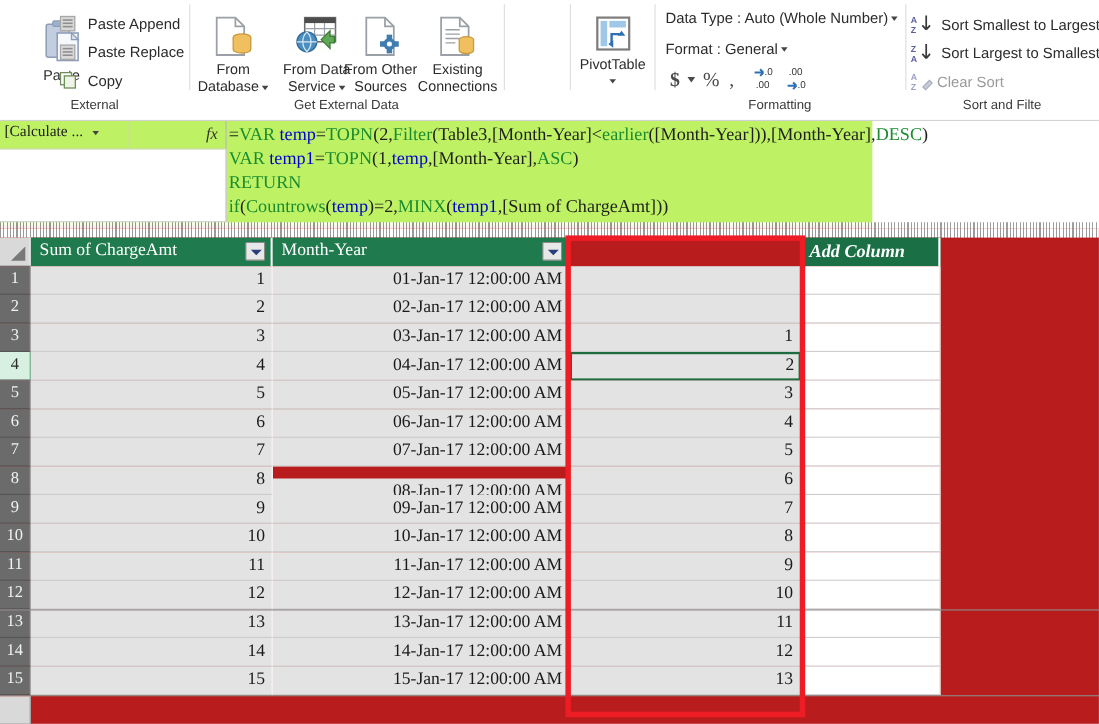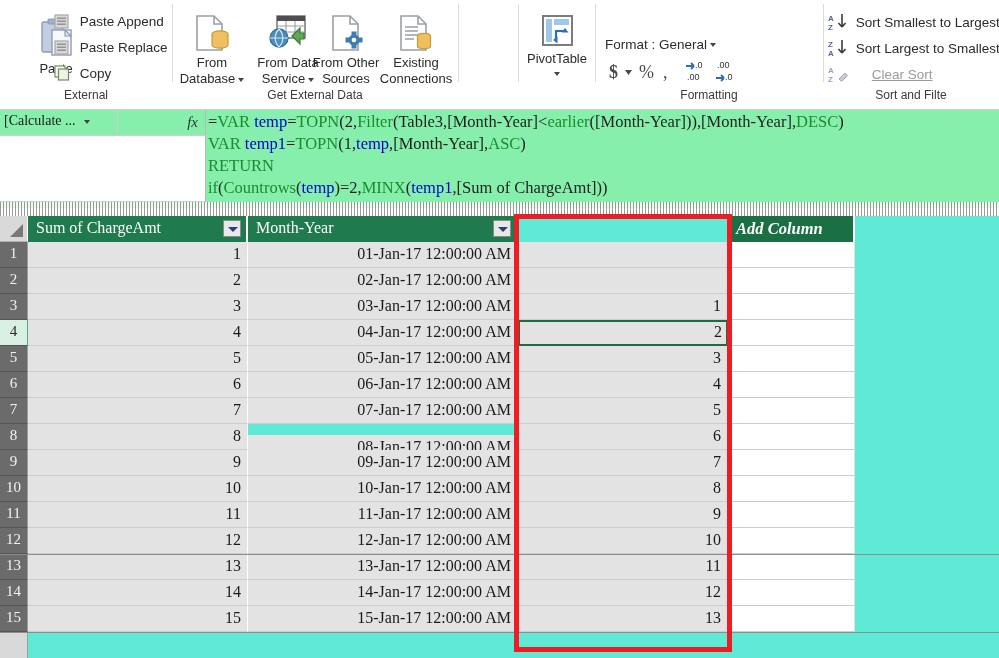--- a/index.html
+++ b/index.html
@@ -58,23 +58,23 @@
     border-left: 3.5px solid transparent;
     border-right: 3.5px solid transparent;
     border-top: 4px solid #444;
     vertical-align: middle;
     margin-left: 3px;
   }
 
   
   #fbar {
     position: absolute; left: 0; top: 110px;
-    width: 999px; height: 98px;
-    background: #86efac;
-    border-bottom: 1px solid #fca5a5;
+    width: 793px; height: 98px;
+    background: #bef264;
+    border-bottom: 3px solid #fca5a5;
   }
   #namebox {
     position: absolute; left: 0; top: 0;
     width: 118px; height: 26px;
     border-right: 1px solid #cfcfcf;
     border-bottom: 1px solid #cfcfcf;
     font-size: 14px; color: #1a1a1a;
     padding: 3px 4px 0 4px;
     white-space: nowrap; overflow: hidden;
     font-family: "Liberation Serif", serif;
@@ -115,21 +115,21 @@
     position: absolute; left: 0; top: 92px; width: 999px; height: 6px;
     background:
       repeating-linear-gradient(to right, #8d8d8d 0 1px, #ffffff 1px 3px);
     opacity: .85;
   }
 
   
   #grid {
     position: absolute; left: 0; top: 208px;
     width: 999px; height: 450px;
-    background: #5eead4;
+    background: #b91c1c;
   }
   #gridtop {
     position: absolute; left: 0; top: 0; width: 999px; height: 8px;
     background:
       repeating-linear-gradient(to right, #9a9a9a 0 1px, #ffffff 1px 3px);
   }
 
   #headrow {
     position: absolute; left: 0; top: 8px;
     width: 999px; height: 26px;
@@ -354,20 +354,23 @@
         <rect x="14" y="5" width="15" height="6" fill="#9fc7e8"></rect>
         <path d="M16 26 l0 -9 l9 0" fill="none" stroke="#2f6fb5" stroke-width="2.2"></path>
         <path d="M13 26 l4.5 -3.5 l0 7 z" fill="#2f6fb5"></path>
         <path d="M25 14 l3.5 4.5 l-7 0 z" fill="#2f6fb5"></path>
       </svg>
     </span>
     <span class="lbl" style="display:block; margin-top:38px;">PivotTable</span>
     <span class="caret" style="margin-top:6px; display:block; margin-left:auto; margin-right:auto;"></span>
   </div>
 
+  <div class="smallbtn" style="left:605px; top:9px;">
+    <span>Data Type : Auto (Whole Number)</span><span class="caret"></span>
+  </div>
   <div class="smallbtn" style="left:605px; top:37px;">
     <span>Format : General</span><span class="caret"></span>
   </div>
 
   <div class="ic" style="left:608px; top:60px;">
     <svg width="28" height="24" viewBox="0 0 28 24">
       <text x="1" y="18" font-family="Liberation Serif, serif" font-size="18" font-weight="bold" fill="#4a4a4a">$</text>
       <path d="M17 10 l7 0 l-3.5 5 z" fill="#4a4a4a"></path>
     </svg>
   </div>
@@ -421,21 +424,21 @@
   </div>
 
   <div class="smallbtn dim" style="left:828px; top:61px;">
     <span class="ic" style="position:relative; display:inline-block; width:20px; height:18px; top:4px;">
       <svg width="20" height="18" viewBox="0 0 20 18">
         <text x="0" y="8" font-family="Liberation Sans, sans-serif" font-size="8" font-weight="bold" fill="#9ba0c9">A</text>
         <text x="0" y="17" font-family="Liberation Sans, sans-serif" font-size="8" font-weight="bold" fill="#9ba0c9">Z</text>
         <path d="M11 14 l6 -6 l2.5 2.5 l-6 6 z" fill="#c9cbd6" stroke="#a6a9bd" stroke-width="1"></path>
       </svg>
     </span>
-    <span style="margin-left:20px;text-decoration:underline;">Clear Sort</span>
+    <span style="margin-left:0;">Clear Sort</span>
   </div>
 
   <div class="group-label" style="left:823px; width:176px;">Sort and Filte</div>
 </div>
 
 <div id="fbar">
   <div id="namebox">
     <span>[Calculate ...</span><span class="caret"></span>
   </div>
   <div id="fxbox">

